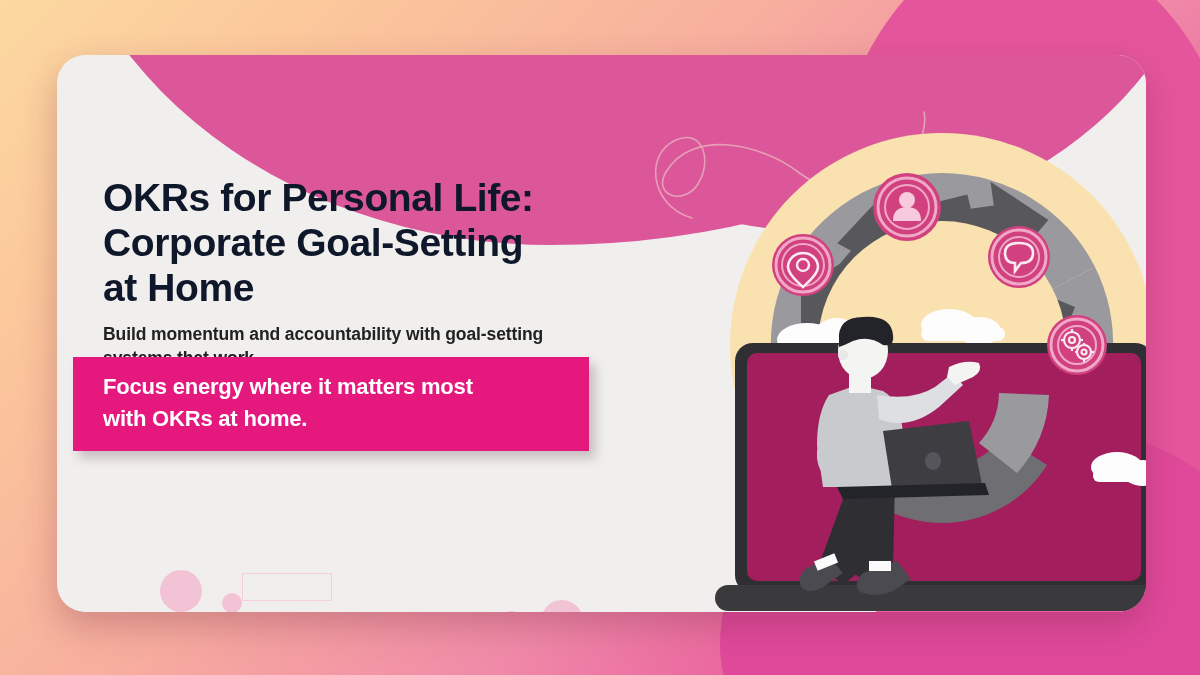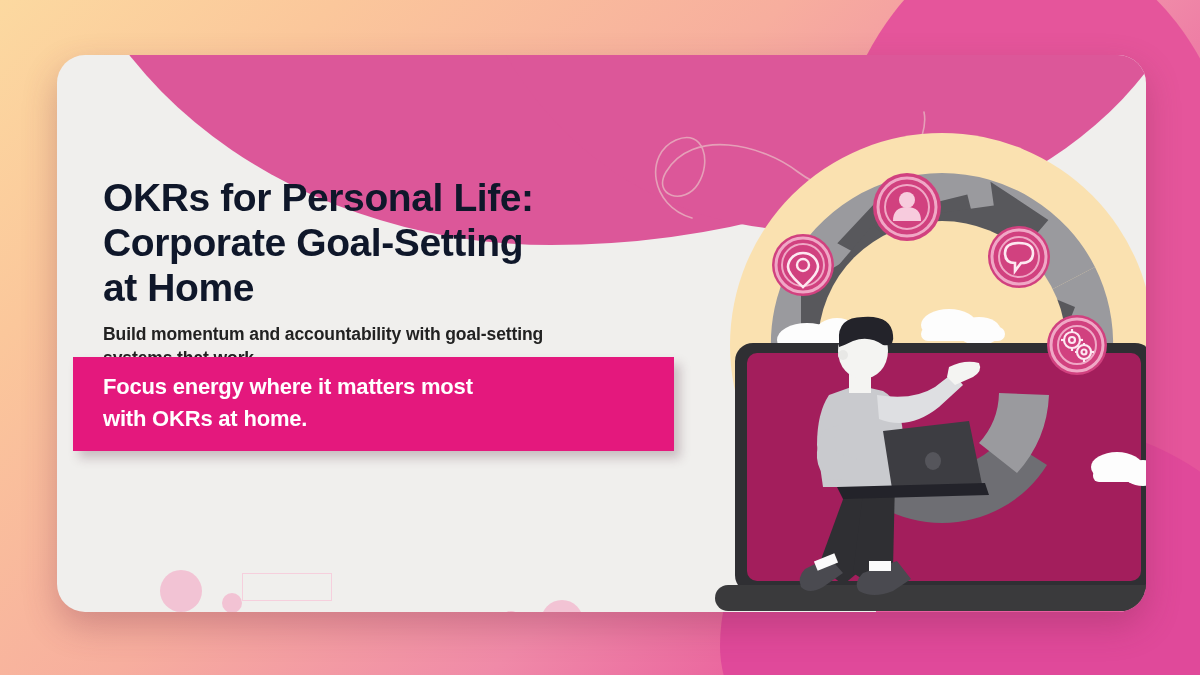--- a/index.html
+++ b/index.html
@@ -53,21 +53,21 @@
   .left{ position:absolute; left:46px; top:120px; width:610px; }
   .headline{
     font-size:39px; font-weight:700; line-height:45px; color:#0f172a;
     letter-spacing:-.4px; white-space:pre-line;
   }
   .subhead{
     margin-top:12px; font-size:17.5px; font-weight:700; line-height:24px;
     color:#222; white-space:pre-line; letter-spacing:-.1px;
   }
   .banner{
-    position:absolute; left:16px; top:302px; width:601px; min-height:72px;
+    position:absolute; left:16px; top:302px; width:516px; min-height:72px;
     background:#e4187d; color:#fff;
     padding:14px 22px 16px 30px;
     font-size:22px; font-weight:700; line-height:32px; white-space:pre-line;
     box-shadow:6px 7px 10px rgba(80,40,60,.25);
     letter-spacing:-.2px;
   }
 
   
   .deco{ position:absolute; }
   .dcirc{ border-radius:50%; background:#f2c3d4; }

